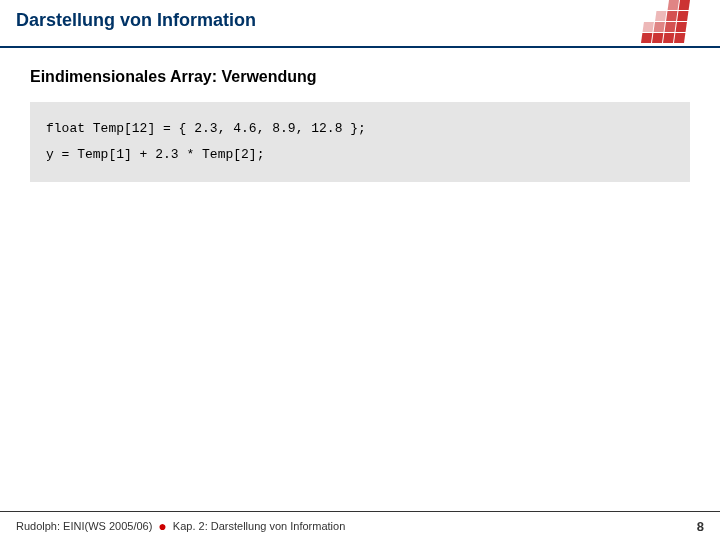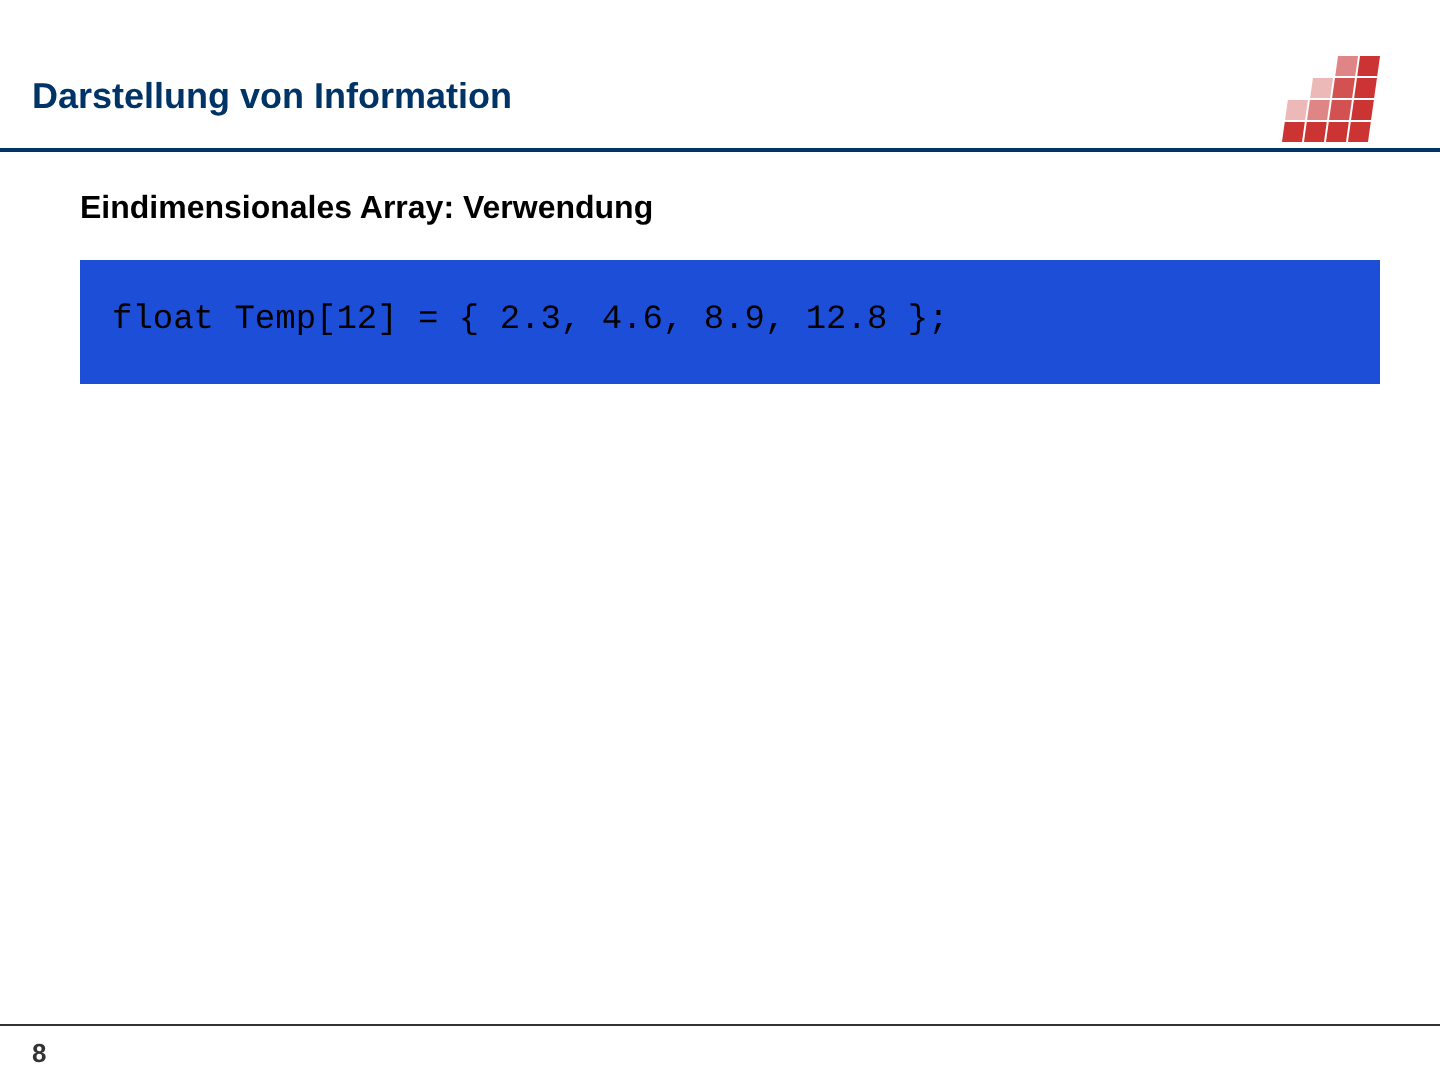--- a/index.html
+++ b/index.html
@@ -11,21 +11,21 @@
       font-family: Arial, Helvetica, sans-serif;
       position: relative;
       overflow: hidden;
     }
 
     
     .header {
       width: 100%;
       background: #ffffff;
       border-bottom: 2px solid #003366;
-      padding: 28px 16px 6px 16px;
+      padding: 0 16px 6px 16px;
       display: flex;
       align-items: center;
       justify-content: space-between;
     }
 
     .header-title {
       font-size: 18px;
       font-weight: bold;
       color: #003366;
     }
@@ -45,36 +45,36 @@
       transform: skewX(-8deg);
     }
 
     .logo-cell {
       width: 10px;
       height: 10px;
     }
 
     
     .main-content {
-      padding: 20px 30px 16px 40px;
+      padding: 20px 30px 16px 30px;
     }
 
     .section-title {
       font-size: 16px;
       font-weight: bold;
       color: #000000;
       margin-bottom: 16px;
     }
 
     
     .code-block {
-      background: #1d4ed8;
+      background: #e5e5e5;
       padding: 14px 16px;
       font-family: 'Courier New', Courier, monospace;
-      font-size: 17px;
+      font-size: 13px;
       line-height: 2.0;
       color: #000000;
       border: none;
     }
 
     .code-line {
       display: block;
       white-space: pre;
     }
 
@@ -146,18 +146,24 @@
       <div class="logo-cell c1"></div>
     </div>
   </div>
 </div>
 
 <div class="main-content">
   <div class="section-title">Eindimensionales Array: Verwendung</div>
 
   <div class="code-block">
     <span class="code-line">float Temp[12] = { 2.3, 4.6, 8.9, 12.8 };</span>
+    <span class="code-line">y = Temp[1] + 2.3 * Temp[2];</span>
   </div>
 </div>
 
 <div class="footer">
+  <div class="footer-left">
+    <span>Rudolph: EINI(WS 2005/06)</span>
+    <span class="footer-dot">●</span>
+    <span>Kap. 2: Darstellung von Information</span>
+  </div>
   <span class="footer-page">8</span>
 </div>
 
 </body></html>

